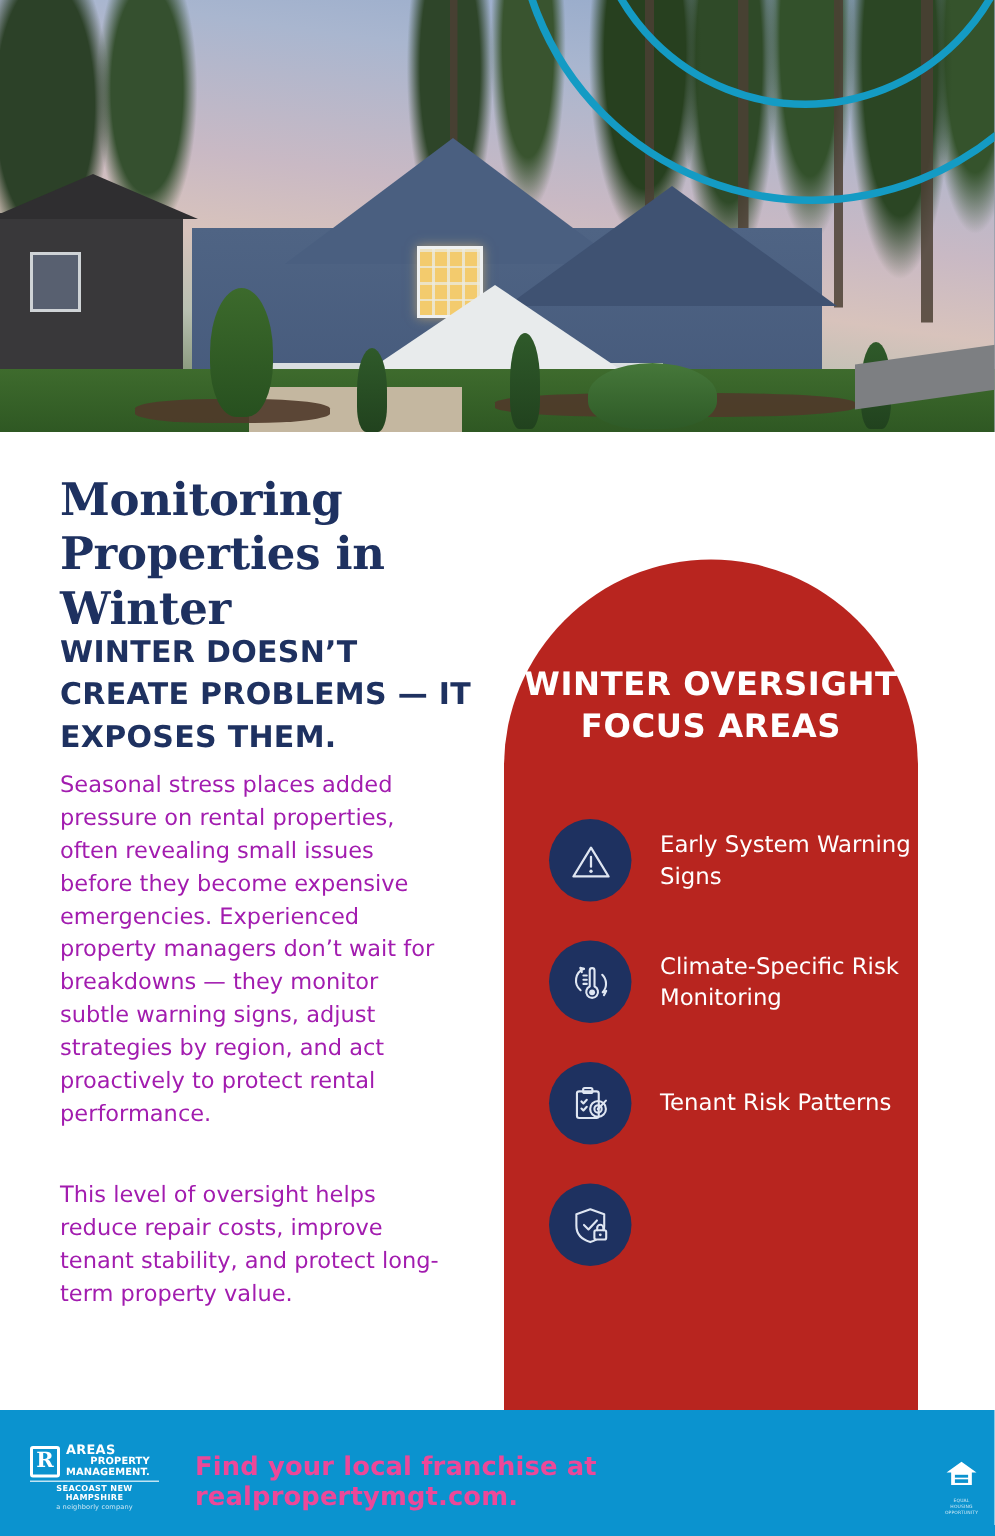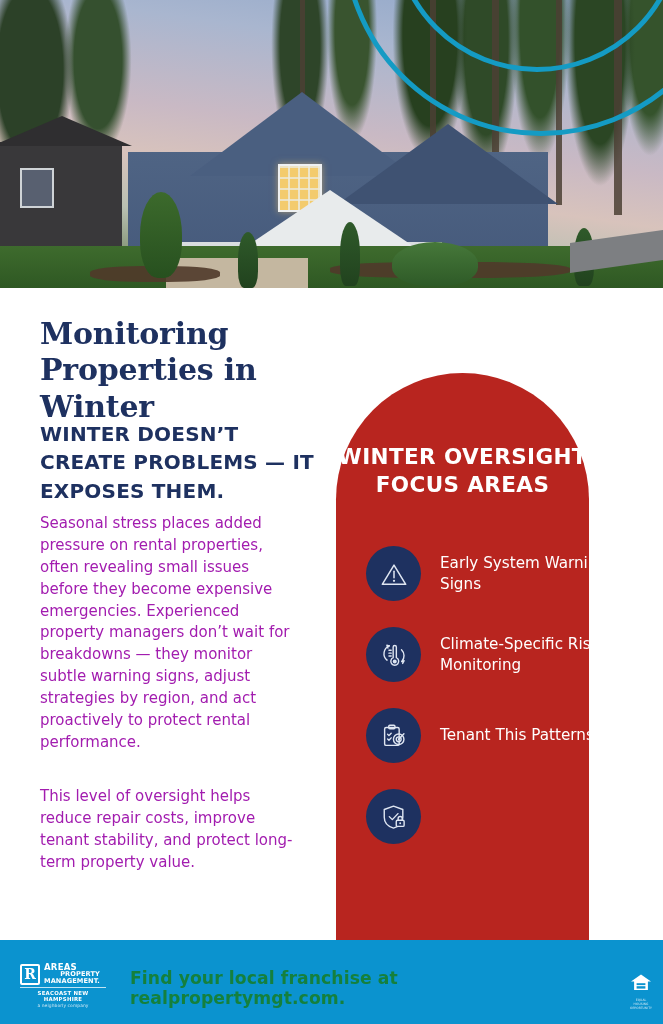--- a/index.html
+++ b/index.html
@@ -153,21 +153,21 @@
   }
   .para{
     position:absolute; left:40px; width:262px;
     font-size:15px; line-height:1.46; color:#a21caf;
   }
   .p1{ top:225px; }
   .p2{ top:498px; }
 
   
   .panel{
-    position:absolute; left:336px; top:85px; width:253px; height:567px;
+    position:absolute; left:336px; top:85px; width:276px; height:567px;
     background:#b8251f;
     border-radius:153px 153px 0 0;
   }
   .panel-title{
     position:absolute; left:0; top:70px; width:100%;
     text-align:center; color:#fff;
     font-weight:700; font-size:21.5px; line-height:1.28; letter-spacing:.4px;
   }
   .flist{ position:absolute; left:30px; top:160px; width:270px; }
   .fitem{ display:flex; align-items:center; height:81px; }
@@ -198,21 +198,21 @@
   .logo-region{
     margin-top:2px; color:#fff; font-weight:700; font-size:5.4px;
     letter-spacing:.25px; border-top:1px solid rgba(255,255,255,.75);
     padding-top:2px; text-align:center;
   }
   .logo-nb{
     margin-top:1px; color:#cfe8f5; font-size:4.4px; text-align:center; letter-spacing:.1px;
   }
   .foot-cta{
     position:absolute; left:130px; top:968px; width:420px;
-    color:#15803d; font-weight:700; font-size:17.2px; letter-spacing:.1px;
+    color:#ec4899; font-weight:700; font-size:17.2px; letter-spacing:.1px;
   }
   .eho{ position:absolute; left:629px; top:972px; width:24px; }
   .eho-cap{ font-size:3px; color:#cfe8f5; text-align:center; margin-top:1px; letter-spacing:.1px; }
 </style>
 </head>
 <body>
 
 <div class="hero">
   <div class="sky"></div>
   <div class="treeline"></div>
@@ -315,21 +315,21 @@
             <rect x="6" y="7" width="15.5" height="19" rx="1.6"></rect>
             <rect x="10.4" y="4.6" width="6.6" height="3.6" rx="1.1"></rect>
             <path d="M9.2 14.2l1.4 1.4 2.4-2.6"></path>
             <path d="M9.2 19.2l1.4 1.4 2.4-2.6"></path>
             <circle cx="21" cy="19.5" r="5.6"></circle>
             <circle cx="21" cy="19.5" r="2.6"></circle>
             <circle cx="21" cy="19.5" r="0.9" fill="#dfe6f2" stroke="none"></circle>
             <path d="M21 19.5 26.6 13.6"></path>
           </svg>
         </div>
-        <div class="flabel">Tenant This Patterns</div>
+        <div class="flabel">Tenant Risk Patterns</div>
       </div>
 
 
       <div class="fitem">
         <div class="fcirc">
           <svg width="30" height="30" viewBox="0 0 32 32" fill="none" stroke="#dfe6f2" stroke-width="1.5" stroke-linecap="round" stroke-linejoin="round">
             <path d="M15.5 4.4 5.6 8v8.2c0 6 4.2 9.9 9.9 11.6 5.7-1.7 9.9-5.6 9.9-11.6V8z"></path>
             <path d="M11 15.6l3.2 3.2 6-6.4"></path>
             <rect x="18.4" y="19.4" width="8.4" height="6.6" rx="1.3" fill="#1e3160"></rect>
             <path d="M20.4 19.4v-1.7a2.2 2.2 0 0 1 4.4 0v1.7"></path>

